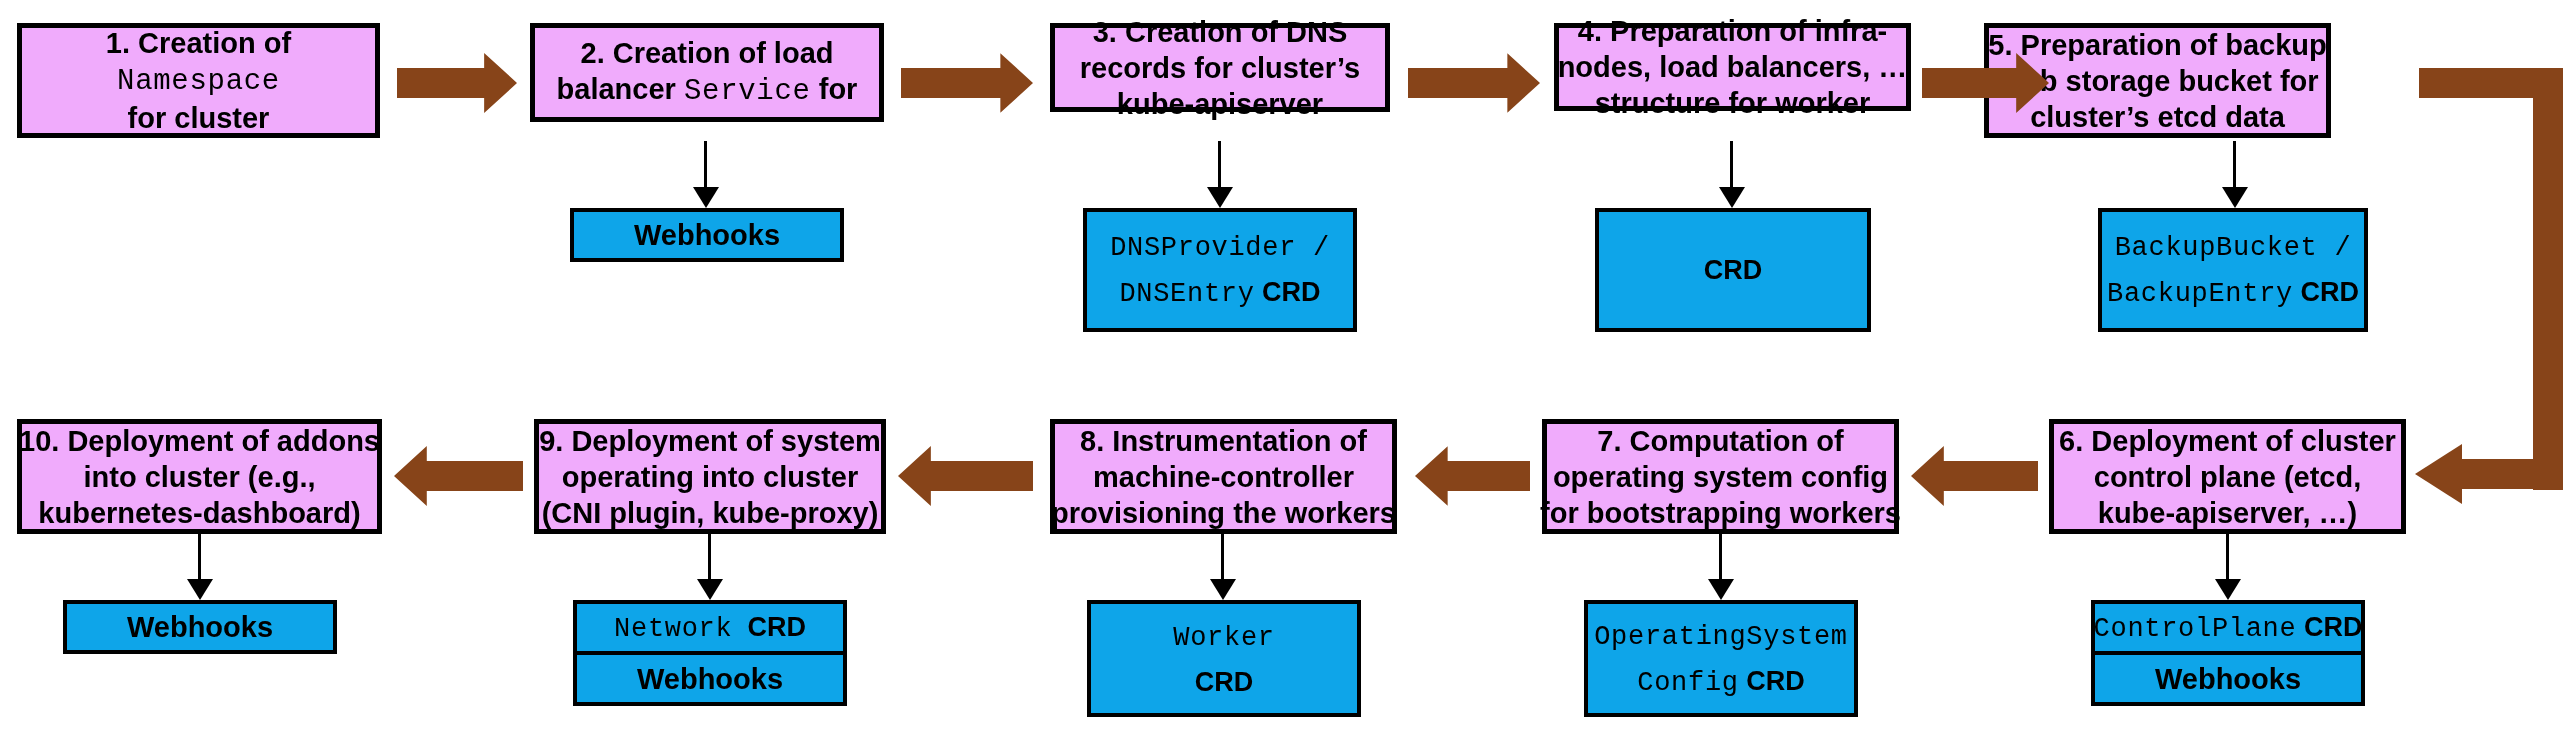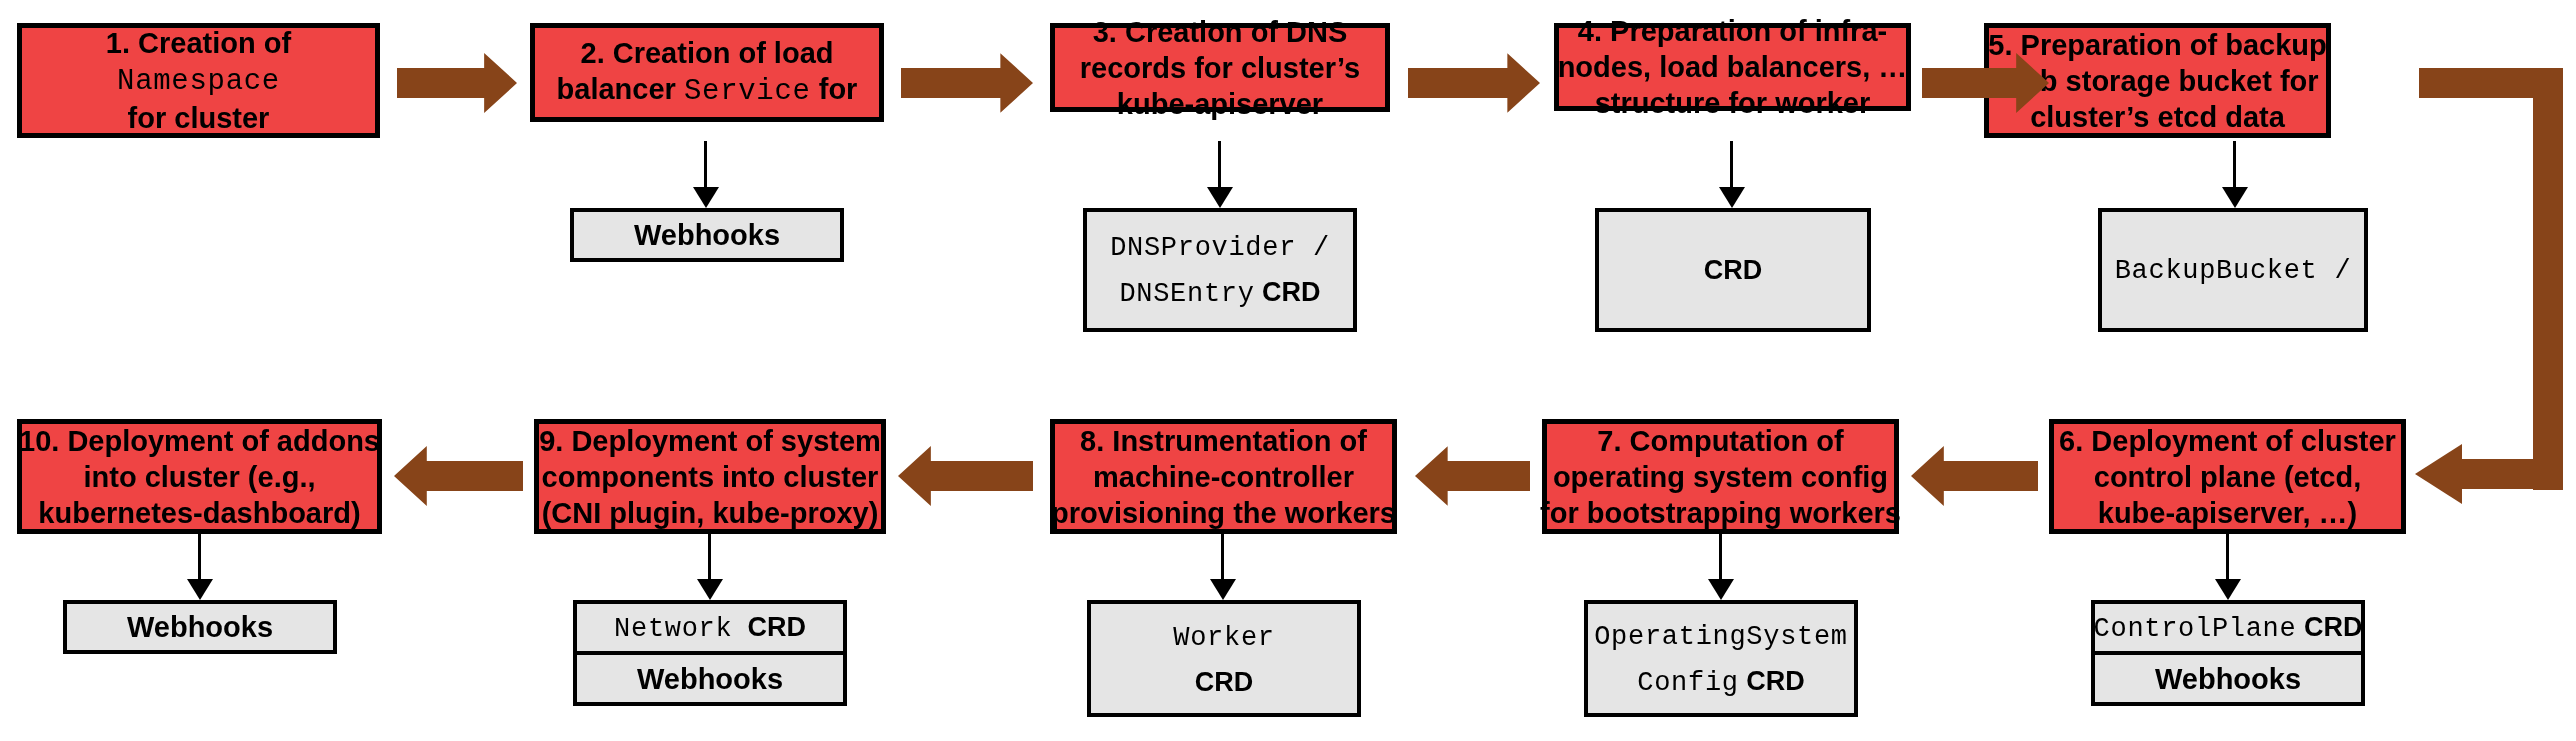--- a/index.html
+++ b/index.html
@@ -1,21 +1,21 @@
 <!DOCTYPE html>
 <html style="font-size:11.4px"><head>
 <meta charset="utf-8">
 <style>
   html,body{margin:0;padding:0;background:#ffffff;}
   .canvas{position:relative;width:2576px;height:742px;background:#ffffff;overflow:hidden;
           font-family:"Liberation Sans",sans-serif;color:#000;}
   .box{position:absolute;box-sizing:border-box;display:flex;flex-direction:column;
        justify-content:center;align-items:center;text-align:center;}
-  .main-box{background:#ef4444;border:5.7px solid #000;}
-  .sub-box{background:#e5e5e5;border:4.3px solid #000;}
+  .main-box{background:#f0abfc;border:5.7px solid #000;}
+  .sub-box{background:#0ea5e9;border:4.3px solid #000;}
   .step-title .line{font-weight:700;font-size:29px;line-height:36px;white-space:pre;}
   .sub-text .line{font-size:27px;line-height:44px;white-space:pre;}
   .mono{font-family:"Liberation Mono","DejaVu Sans Mono",monospace;font-weight:400;letter-spacing:0.7px;}
   .crd{font-family:"Liberation Sans",sans-serif;font-weight:700;}
   .webhooks-label .line{font-weight:700;font-size:29px;}
   .flow-arrow{position:absolute;display:block;}
   .down-arrow{position:absolute;width:26px;}
   .down-arrow .stem{position:absolute;left:11.4px;top:0;width:2.8px;background:#000;}
   .down-arrow .head{position:absolute;left:0;width:0;height:0;
        border-left:13px solid transparent;border-right:13px solid transparent;
@@ -65,21 +65,21 @@
       <div class="line"><span>operating system config</span></div>
       <div class="line"><span>for bootstrapping workers</span></div>
     </div>
   <div class="box main-box step-title" style="left:1050px;top:419px;width:347px;height:115px">
       <div class="line"><span>8. Instrumentation of</span></div>
       <div class="line"><span>machine-controller</span></div>
       <div class="line"><span>provisioning the workers</span></div>
     </div>
   <div class="box main-box step-title" style="left:534px;top:419px;width:352px;height:115px">
       <div class="line"><span>9. Deployment of system</span></div>
-      <div class="line"><span>components into cluster</span></div>
+      <div class="line"><span>operating into cluster</span></div>
       <div class="line"><span>(CNI plugin, kube-proxy)</span></div>
     </div>
   <div class="box main-box step-title" style="left:17px;top:419px;width:365px;height:115px">
       <div class="line"><span>10. Deployment of addons</span></div>
       <div class="line"><span>into cluster (e.g.,</span></div>
       <div class="line"><span>kubernetes-dashboard)</span></div>
     </div>
 
   <svg class="flow-arrow" style="left:397px;top:53px" width="120" height="60" viewBox="0 0 168 84">
     <polygon points="0,21 122,21 122,0 168,42 122,84 122,63 0,63" fill="#874419"></polygon>
@@ -155,20 +155,21 @@
     </div>
   <div class="box sub-box sub-text" style="left:1083px;top:208px;width:274px;height:124px">
       <div class="line"><span class="mono">DNSProvider /</span></div>
       <div class="line"><span class="mono">DNSEntry</span><span class="crd"> CRD</span></div>
     </div>
   <div class="box sub-box sub-text" style="left:1595px;top:208px;width:276px;height:124px">
       <div class="line"><span class="crd">CRD</span></div>
     </div>
   <div class="box sub-box sub-text" style="left:2098px;top:208px;width:270px;height:124px">
       <div class="line"><span class="mono">BackupBucket /</span></div>
+      <div class="line"><span class="mono">BackupEntry</span><span class="crd"> CRD</span></div>
     </div>
 
   <div class="box sub-box sub-text" style="left:2091px;top:600px;width:274px;height:55px">
       <div class="line"><span class="mono">ControlPlane</span><span class="crd"> CRD</span></div>
     </div>
   <div class="box sub-box sub-text webhooks-label" style="left:2091px;top:651px;width:274px;height:55px">
       <div class="line"><span class="crd">Webhooks</span></div>
     </div>
   <div class="box sub-box sub-text" style="left:1584px;top:600px;width:274px;height:117px">
       <div class="line"><span class="mono">OperatingSystem</span></div>

